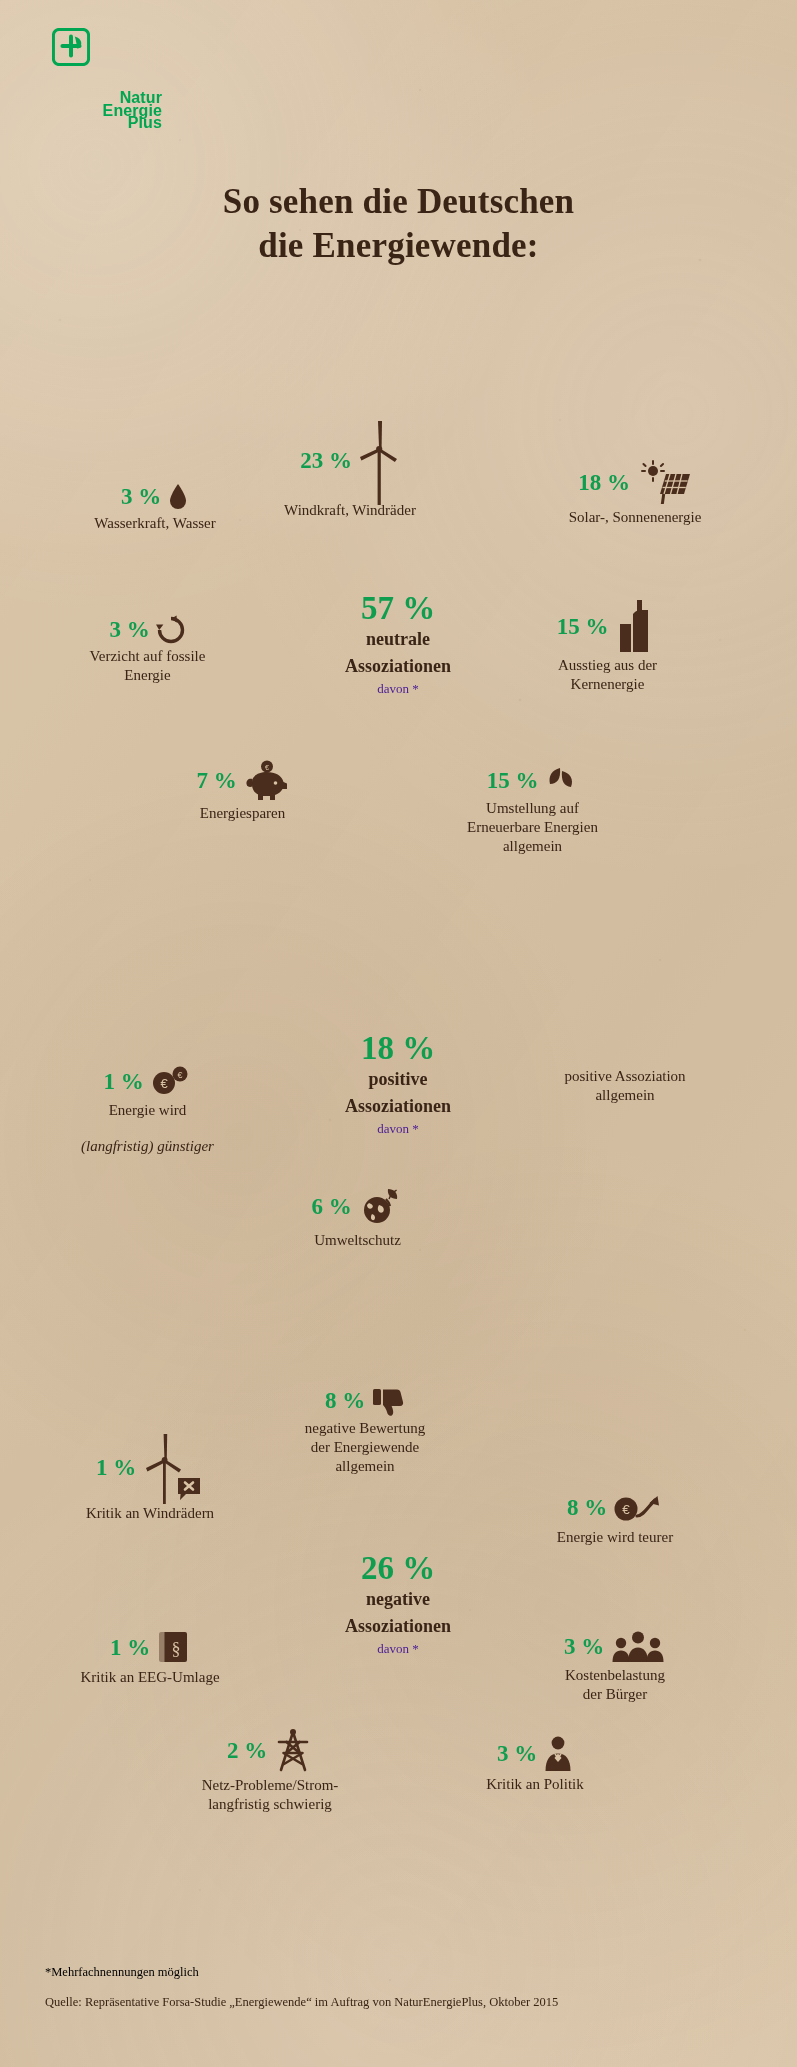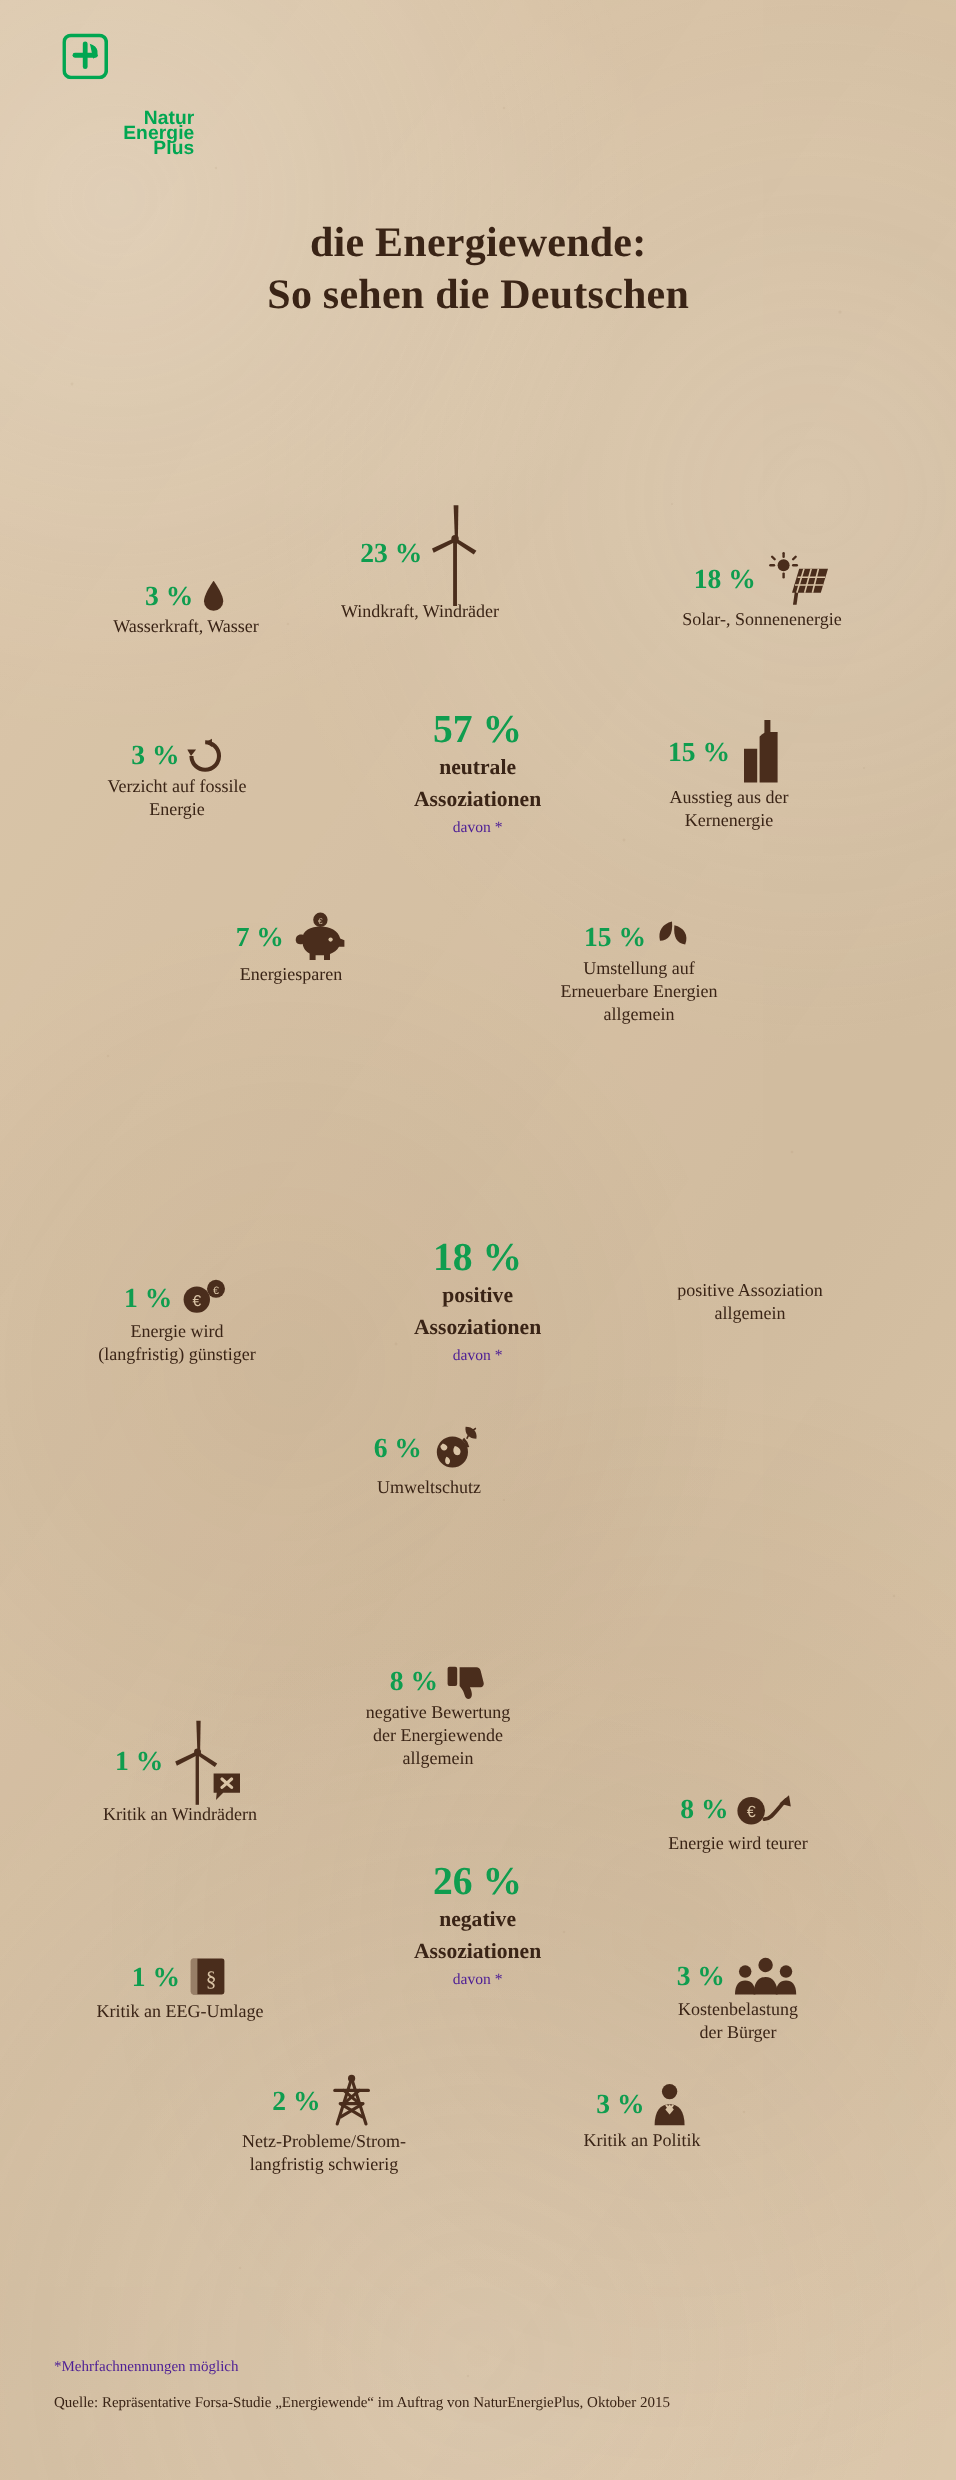--- a/index.html
+++ b/index.html
@@ -128,21 +128,21 @@
     color: #4c1d95;
     margin-top: 1px;
   }
 
   
   .footnote {
     position: absolute;
     left: 45px;
     top: 1965px;
     font-size: 12.5px;
-    color: #4c1d95;
+    color: #000000;
   }
   .source {
     position: absolute;
     left: 45px;
     top: 1995px;
     font-size: 12.5px;
     color: #3a2416;
   }
 </style>
 </head>
@@ -183,22 +183,22 @@
     <path d="M24 9 C32 11 33 19 27 22 C25.5 16 25 12 24 9 Z" fill="#00a651"></path>
   </svg>
   <div class="logo-text">
     <div>Natur</div>
     <div>Energie</div>
     <div>Plus</div>
   </div>
 </div>
 
 <div class="headline">
+  <div>So sehen die Deutschen</div>
   <div>die Energiewende:</div>
-  <div>So sehen die Deutschen</div>
 </div>
 
 <div class="cluster" style="left:278px; top:590px;">
   <div class="big-pct">57 %</div>
   <div class="big-label">neutrale</div>
   <div class="big-label">Assoziationen</div>
   <div class="davon">davon *</div>
 </div>
 
 <div class="item" style="left:235px; top:415px; width:230px;">
@@ -340,21 +340,21 @@
         <g fill="#4a2d1c">
           <circle cx="14" cy="18" r="11"></circle>
           <circle cx="30" cy="9" r="7.5"></circle>
         </g>
         <text x="14" y="23" font-size="13" fill="#d9c3a5" text-anchor="middle" font-family="Liberation Sans, sans-serif">€</text>
         <text x="30" y="13" font-size="9" fill="#d9c3a5" text-anchor="middle" font-family="Liberation Sans, sans-serif">€</text>
       </svg>
     </span>
   </div>
   <div class="label">Energie wird</div>
-  <div class="label" style="margin-top:0;">(langfristig) günstiger</div>
+  <div class="label" style="margin-top:17px;font-style:italic;">(langfristig) günstiger</div>
 </div>
 
 <div class="item" style="left:510px; top:1065px; width:230px;">
   <div class="label">positive Assoziation</div>
   <div class="label" style="margin-top:0;">allgemein</div>
 </div>
 
 <div class="item" style="left:245px; top:1185px; width:225px;">
   <div class="row">
     <span class="pct">6 %</span>

